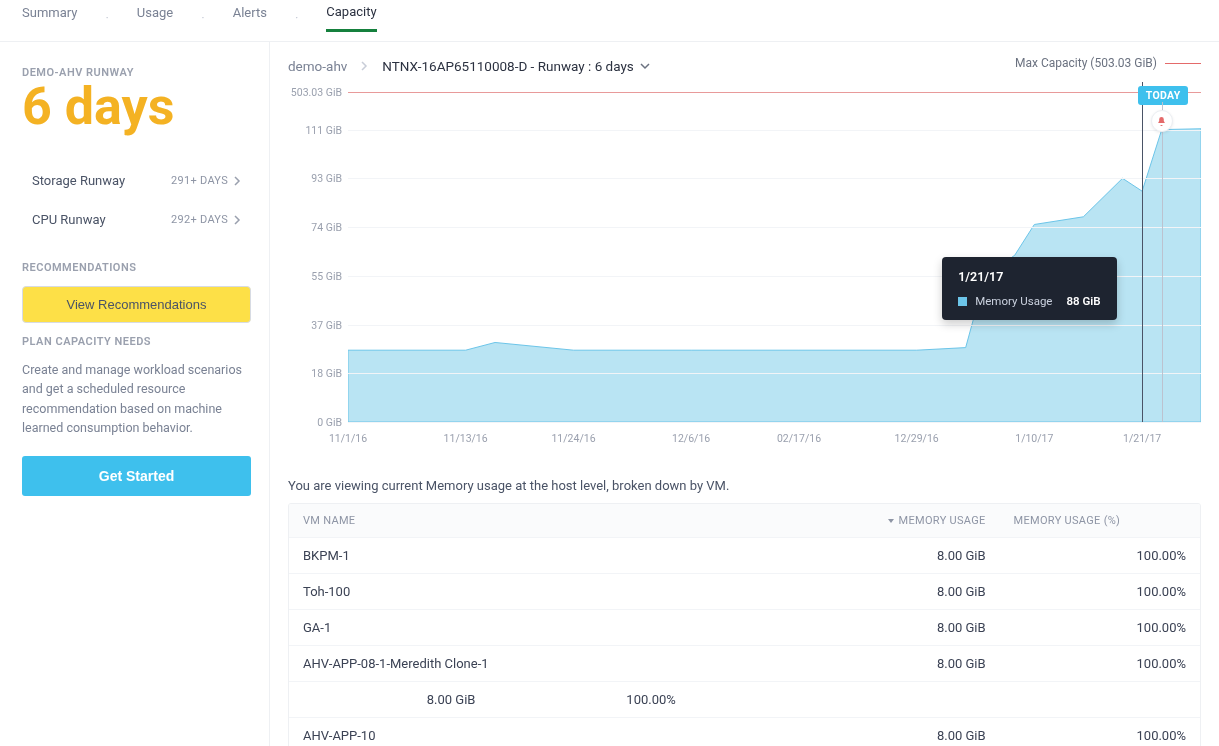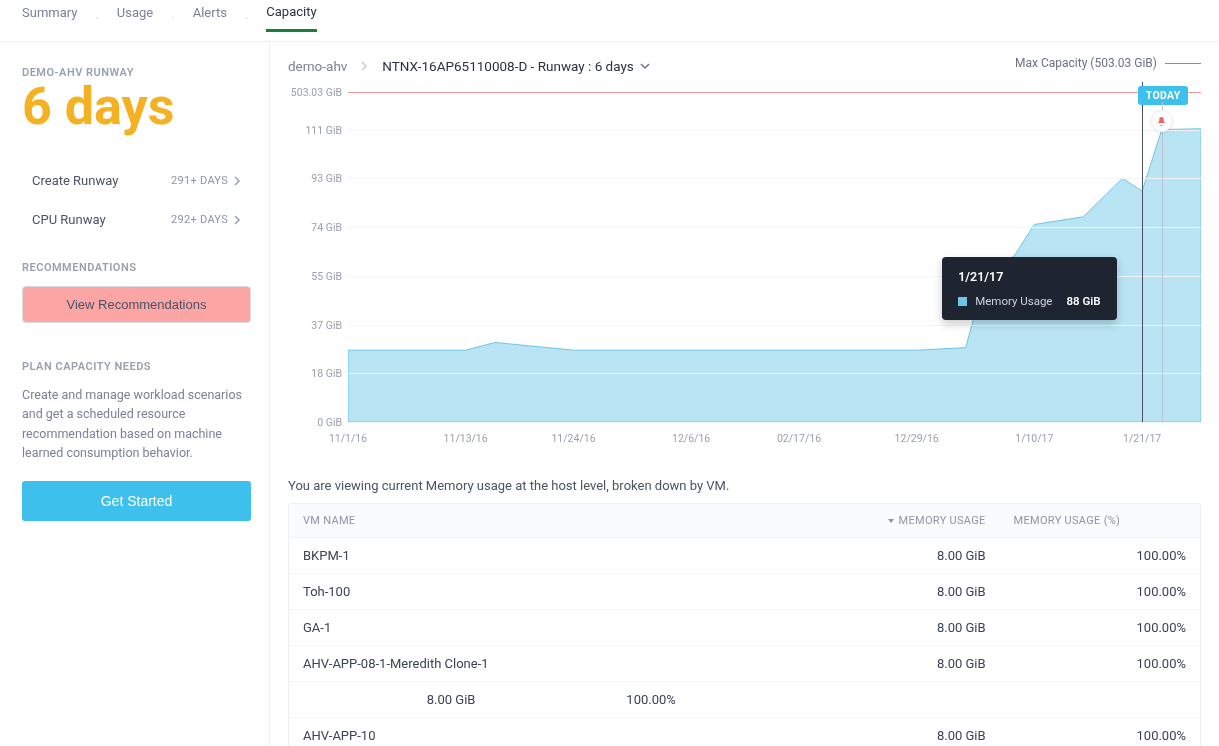--- a/index.html
+++ b/index.html
@@ -1,36 +1,36 @@
 <!DOCTYPE html>
 <html><head>
 <meta charset="utf-8">
 <style>
   * { box-sizing: border-box; margin: 0; padding: 0; }
   body { font-family: -apple-system, BlinkMacSystemFont, "Segoe UI", Roboto, Helvetica, Arial, sans-serif; font-size: 13px; color: #4a5366; background: #fff; width: 1219px; }
-  .topnav { display:flex; align-items:center; gap:18px; padding: 10px 22px 16px 22px; border-bottom: 1px solid #eef0f3; height: 42px;}
+  .topnav { display:flex; align-items:center; gap:28px; padding: 10px 22px 16px 22px; border-bottom: 1px solid #eef0f3; height: 42px;}
   .topnav .tab { color:#7a8294; font-size:13px; padding-bottom:10px; cursor:pointer; }
   .topnav .dot { color:#c8cdd8;}
   .topnav .tab.active { color:#2b3140; border-bottom: 3px solid #15803d; }
   .layout { display:flex; }
   .sidebar { width: 270px; padding: 24px 18px 24px 22px; border-right:1px solid #eef0f3; }
   .demo-label { font-size:11px; letter-spacing:.5px; color:#9aa0ae; font-weight:600;}
   .big-runway { font-size:52px; font-weight:700; color:#f4b223; margin-top:2px; line-height:1;}
   .runway-list { margin-top:28px; }
   .runway-row { display:flex; align-items:center; justify-content:space-between; padding:12px 10px; font-size:13px; color:#4a5366; border-radius:3px; cursor:pointer;}
   .runway-row .left { display:flex; align-items:center; }
   .runway-row .value { font-size:11px; color:#8e95a5; letter-spacing:.3px; display:flex; align-items:center;}
   .runway-row .value svg { margin-left:6px; }
   .runway-row.active { background:#def2f7; font-weight:600; color:#2b3140;}
   .runway-row.active .value { color:#4a5366; font-weight:600;}
   .bell-badge { width:18px;height:18px;border-radius:50%;background:#fdecec;display:flex;align-items:center;justify-content:center;margin-right:8px;}
   .section-h { font-size:11px; letter-spacing:.5px; color:#9aa0ae; font-weight:600; margin-top:22px; margin-bottom:12px;}
-  .btn-outline { width:100%; padding:10px 12px; background:#fca5a5; border:1px solid #d7dbe3; border-radius:4px; color:#4a5366; font-size:13px; cursor:pointer;}
+  .btn-outline { width:100%; padding:10px 12px; background:#fde047; border:1px solid #d7dbe3; border-radius:4px; color:#4a5366; font-size:13px; cursor:pointer;}
   .plan-text { margin-top:10px; color:#7a8294; font-size:12.5px; line-height:1.55;}
-  .btn-primary { width:100%; padding:12px; margin-top:18px; background:#3ec0ed; border:none; border-radius:3px; color:#fff; font-size:14px; cursor:pointer;}
+  .btn-primary { width:100%; padding:12px; margin-top:18px; background:#3ec0ed; border:none; border-radius:3px; color:#fff; font-size:14px; cursor:pointer;font-weight:bold;}
   .main { flex:1; padding: 16px 18px 20px 18px; }
   .breadcrumb { display:flex; align-items:center; gap:14px; font-size:13.5px; color:#2b3140; }
   .breadcrumb .crumb1 { color:#7a8294;}
   .breadcrumb svg.chev { stroke:#c8cdd8;}
   .max-cap { position:absolute; right:0; top:-2px; font-size:12px; color:#6b7280; }
   .max-cap .line { display:inline-block; width:36px; border-top:1px solid #e46a6a; vertical-align:middle; margin-left:8px;}
   .chart-wrap { position:relative; margin-top: 8px;}
   .chart { position:relative; height: 370px; }
   .y-axis { position:absolute; left:0; top:0; bottom:30px; width:60px; }
   .y-tick { position:absolute; right:6px; font-size:10.5px; color:#9aa0ae; transform:translateY(-50%);}
@@ -76,21 +76,21 @@
 </div>
 
 <div class="layout">
   <aside class="sidebar">
     <div class="demo-label">DEMO-AHV RUNWAY</div>
     <div class="big-runway">6 days</div>
 
     <div class="runway-list">
       <div class="runway-row">
         <div class="left">
-            <span>Create Runway</span>
+            <span>Storage Runway</span>
           </div>
         <div class="value">
             <span>291+ DAYS</span>
           <svg width="7" height="10" viewBox="0 0 7 10">
               <path d="M1 1 L5 5 L1 9" stroke="#9aa0ae" stroke-width="1.5" fill="none"></path>
             </svg>
         </div>
       </div>
       <div class="runway-row">
         <div class="left">
@@ -101,21 +101,21 @@
           <svg width="7" height="10" viewBox="0 0 7 10">
               <path d="M1 1 L5 5 L1 9" stroke="#9aa0ae" stroke-width="1.5" fill="none"></path>
             </svg>
         </div>
       </div>
     </div>
 
     <div class="section-h">RECOMMENDATIONS</div>
     <button class="btn-outline">View Recommendations</button>
 
-    <div class="section-h" style="margin-top:37px">PLAN CAPACITY NEEDS</div>
+    <div class="section-h" style="margin-top:12px">PLAN CAPACITY NEEDS</div>
     <div class="plan-text">Create and manage workload scenarios and get a scheduled resource recommendation based on machine learned consumption behavior.</div>
     <button class="btn-primary">Get Started</button>
   </aside>
 
   <main class="main">
     <div style="position:relative">
       <div class="breadcrumb">
         <span class="crumb1">demo-ahv</span>
         <svg class="chev" width="7" height="10" viewBox="0 0 7 10">
             <path d="M1 1 L5 5 L1 9" stroke="#c8cdd8" stroke-width="1.5" fill="none"></path>

